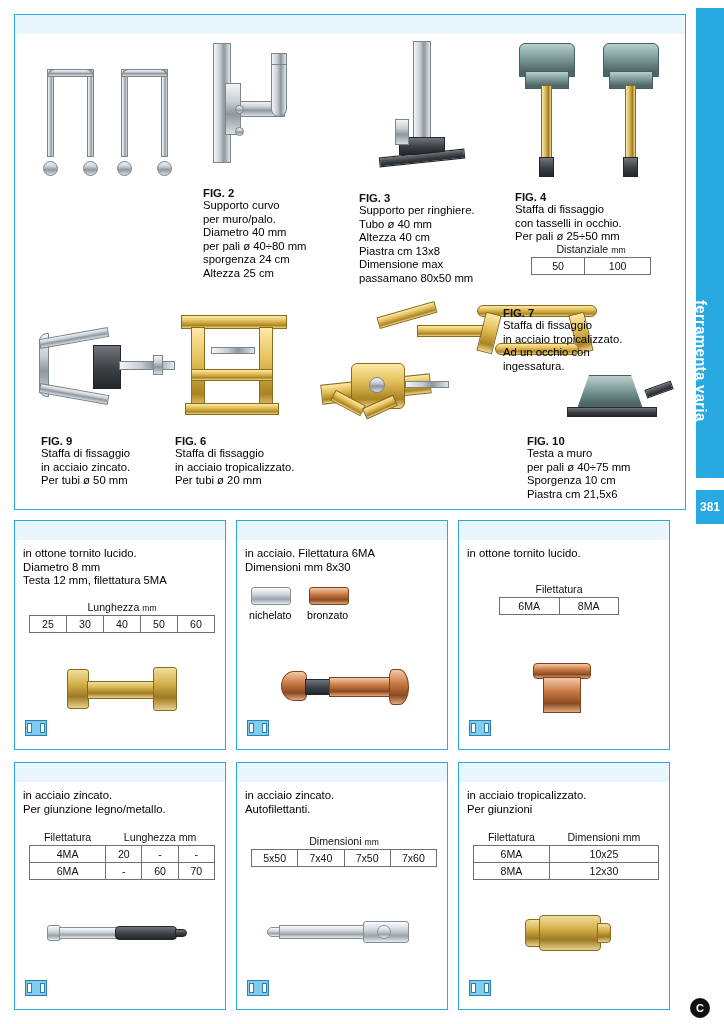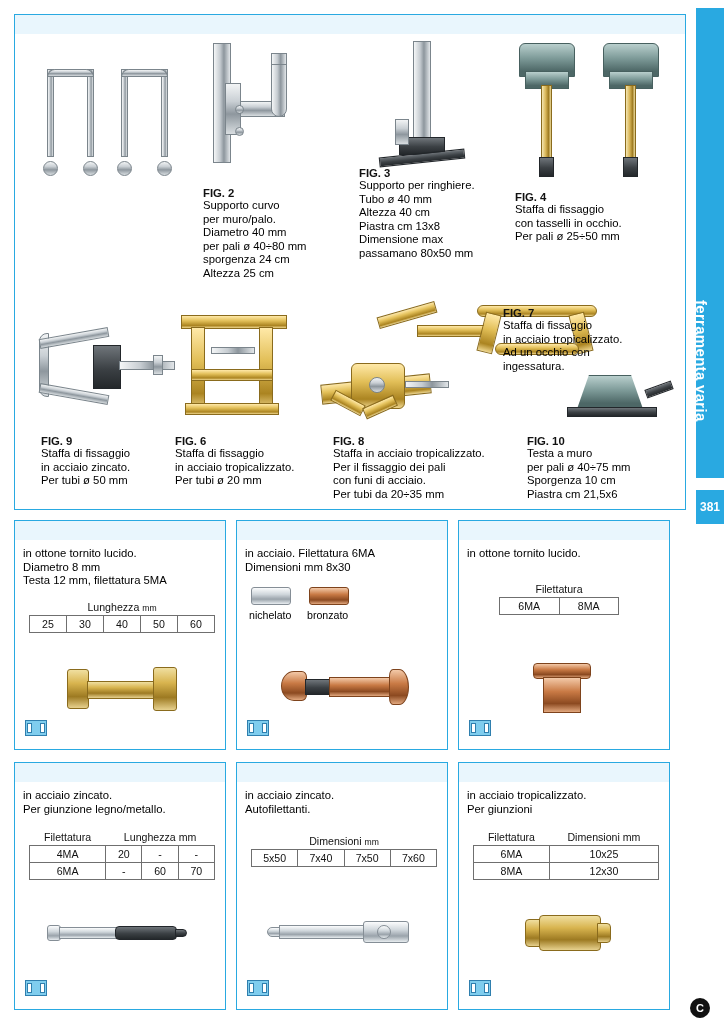--- a/index.html
+++ b/index.html
@@ -222,21 +222,21 @@
       <div class="txt">sporgenza 24 cm</div>
       <div class="txt">Altezza 25 cm</div>
     </div>
 
     <div class="art" style="left:350px; top:26px; width:130px; height:140px;">
       <div class="art metal-v" style="left:48px; top:0px; width:18px; height:98px;"></div>
       <div class="art dark" style="left:34px; top:96px; width:46px; height:18px;"></div>
       <div class="art dark" style="left:14px; top:112px; width:86px; height:10px; transform:rotate(-6deg);"></div>
       <div class="art metal" style="left:30px; top:78px; width:14px; height:26px;"></div>
     </div>
-    <div style="position:absolute; left:344px; top:152px; width:150px;">
+    <div style="position:absolute; left:344px; top:177px; width:150px;">
       <div class="figlabel">FIG. 3</div>
       <div class="txt">Supporto per ringhiere.</div>
       <div class="txt">Tubo ø 40 mm</div>
       <div class="txt">Altezza 40 cm</div>
       <div class="txt">Piastra cm 13x8</div>
       <div class="txt">Dimensione max</div>
       <div class="txt">passamano 80x50 mm</div>
     </div>
 
     <div class="art" style="left:496px; top:24px; width:170px; height:150px;">
@@ -248,20 +248,34 @@
       <div class="art teal" style="left:98px; top:32px; width:44px; height:18px;"></div>
       <div class="art brassg-v" style="left:114px; top:46px; width:11px; height:88px;"></div>
       <div class="art dark" style="left:112px; top:118px; width:15px; height:20px;"></div>
     </div>
     <div style="position:absolute; left:500px; top:176px; width:168px;">
       <div class="figlabel">FIG. 4</div>
       <div class="txt">Staffa di fissaggio</div>
       <div class="txt">con tasselli in occhio.</div>
       <div class="txt">Per pali ø 25÷50 mm</div>
     </div>
+    <div style="position:absolute; left:516px; top:228px; width:120px;">
+      <div class="tbl-cap">
+        <span>Distanziale</span>
+        <span class="u">mm</span>
+      </div>
+      <table class="t" style="width:100%; border-top:none;">
+        <tbody>
+            <tr>
+          <td style="border-top:none;">50</td>
+          <td style="border-top:none;">100</td>
+        </tr>
+      </tbody>
+        </table>
+    </div>
 
     <div class="art" style="left:362px; top:276px; width:250px; height:80px;">
       <div class="art gold" style="left:0px; top:18px; width:60px; height:12px; transform:rotate(-16deg);"></div>
       <div class="art gold" style="left:40px; top:34px; width:78px; height:12px;"></div>
       <div class="art gold" style="left:100px; top:14px; width:120px; height:12px; border-radius:8px;"></div>
       <div class="art gold" style="left:104px; top:22px; width:16px; height:40px; transform:rotate(14deg);"></div>
       <div class="art gold" style="left:196px; top:22px; width:16px; height:40px; transform:rotate(-14deg);"></div>
       <div class="art gold" style="left:118px; top:52px; width:84px; height:12px; border-radius:6px;"></div>
     </div>
     <div style="position:absolute; left:488px; top:292px; width:175px;">
@@ -302,27 +316,20 @@
       <div class="txt">Per tubi ø 20 mm</div>
     </div>
 
     <div class="art" style="left:296px; top:338px; width:140px; height:80px;">
       <div class="art gold" style="left:10px; top:26px; width:110px; height:20px; transform:rotate(-6deg);"></div>
       <div class="art gold" style="left:40px; top:10px; width:54px; height:46px; border-radius:6px;"></div>
       <div class="art metal-v" style="left:94px; top:28px; width:44px; height:7px;"></div>
       <div class="art gold" style="left:20px; top:44px; width:34px; height:12px; transform:rotate(28deg);"></div>
       <div class="art gold" style="left:52px; top:48px; width:34px; height:12px; transform:rotate(-24deg);"></div>
       <div class="art metal rd" style="left:58px; top:24px; width:16px; height:16px;"></div>
-    </div>
-    <div style="position:absolute; left:318px; top:420px; width:180px;">
-      <div class="figlabel">FIG. 8</div>
-      <div class="txt">Staffa in acciaio tropicalizzato.</div>
-      <div class="txt">Per il fissaggio dei pali</div>
-      <div class="txt">con funi di acciaio.</div>
-      <div class="txt">Per tubi da 20÷35 mm</div>
     </div>
 
     <div class="art" style="left:546px; top:356px; width:120px; height:62px;">
       <div class="art teal" style="left:16px; top:4px; width:66px; height:34px; clip-path:polygon(18% 0,82% 0,100% 100%,0 100%);"></div>
       <div class="art dark" style="left:6px; top:36px; width:90px; height:10px;"></div>
       <div class="art dark" style="left:84px; top:14px; width:28px; height:9px; transform:rotate(-20deg);"></div>
     </div>
     <div style="position:absolute; left:512px; top:420px; width:160px;">
       <div class="figlabel">FIG. 10</div>
       <div class="txt">Testa a muro</div>

